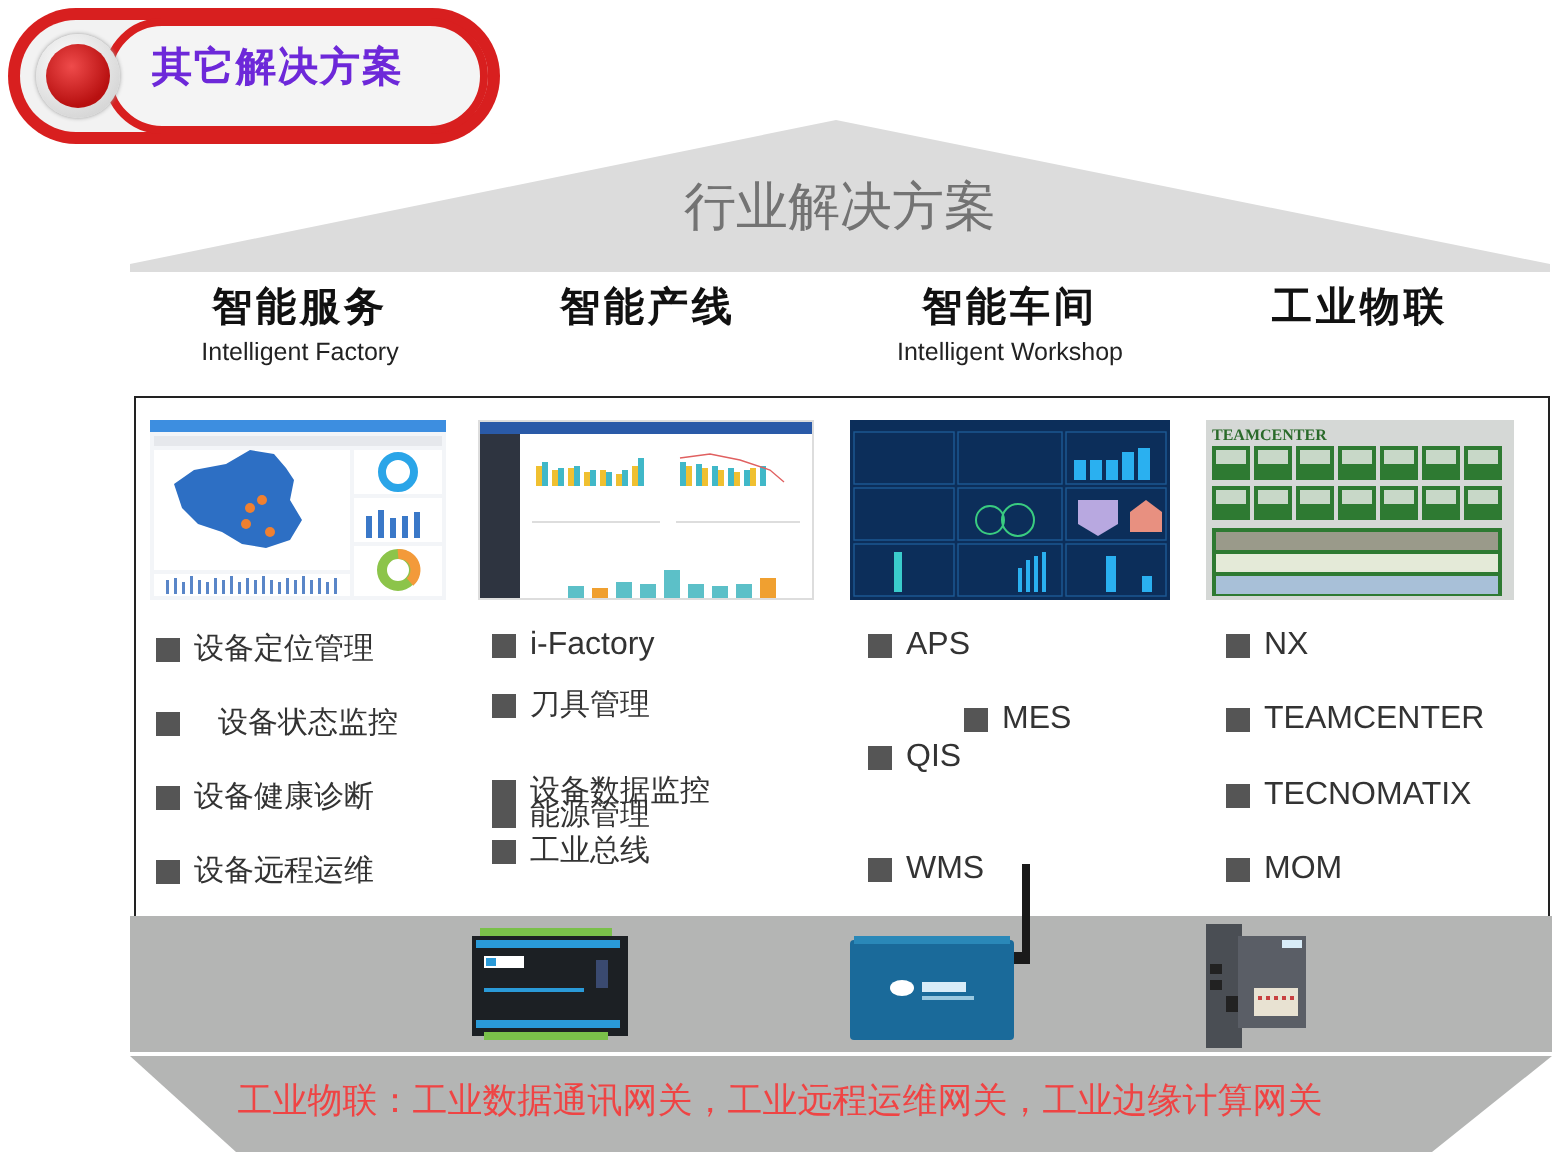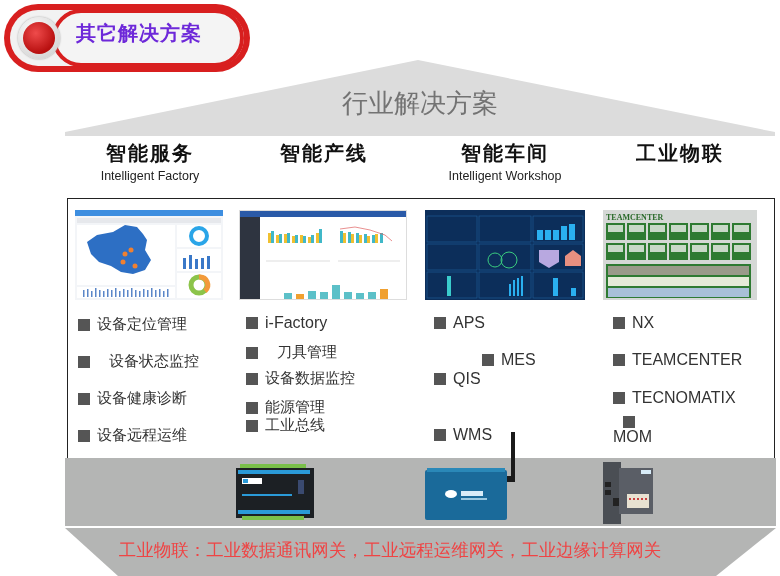--- a/index.html
+++ b/index.html
@@ -285,25 +285,25 @@
       <span class="sq"></span>
       <span>设备远程运维</span>
     </li>
 </ul>
 
 <ul class="list" style="left:246px;top:314px;">
   <li style="top:0;font-family:'Liberation Sans',sans-serif;font-size:16px;">
       <span class="sq"></span>
       <span>i-Factory</span>
     </li>
-  <li style="top:29px;gap:12px;">
+  <li style="top:29px;">
       <span class="sq"></span>
       <span>刀具管理</span>
     </li>
-  <li style="top:55px;">
+  <li style="top:72px;">
       <span class="sq"></span>
       <span>设备数据监控</span>
     </li>
   <li style="top:84px;">
       <span class="sq"></span>
       <span>能源管理</span>
     </li>
   <li style="top:102px;">
       <span class="sq"></span>
       <span>工业总线</span>
@@ -335,21 +335,21 @@
       <span>NX</span>
     </li>
   <li style="top:37px;">
       <span class="sq"></span>
       <span>TEAMCENTER</span>
     </li>
   <li style="top:75px;">
       <span class="sq"></span>
       <span>TECNOMATIX</span>
     </li>
-  <li style="top:102px;flex-direction:column;">
+  <li style="top:112px;">
       <span class="sq"></span>
       <span>MOM</span>
     </li>
 </ul>
 
 <div class="strip"></div>
 
 <svg class="dev1" viewBox="0 0 90 60">
   <rect x="8" y="2" width="66" height="4" fill="#7ac04a"></rect>
   <rect x="4" y="6" width="78" height="50" fill="#1c2024"></rect>

